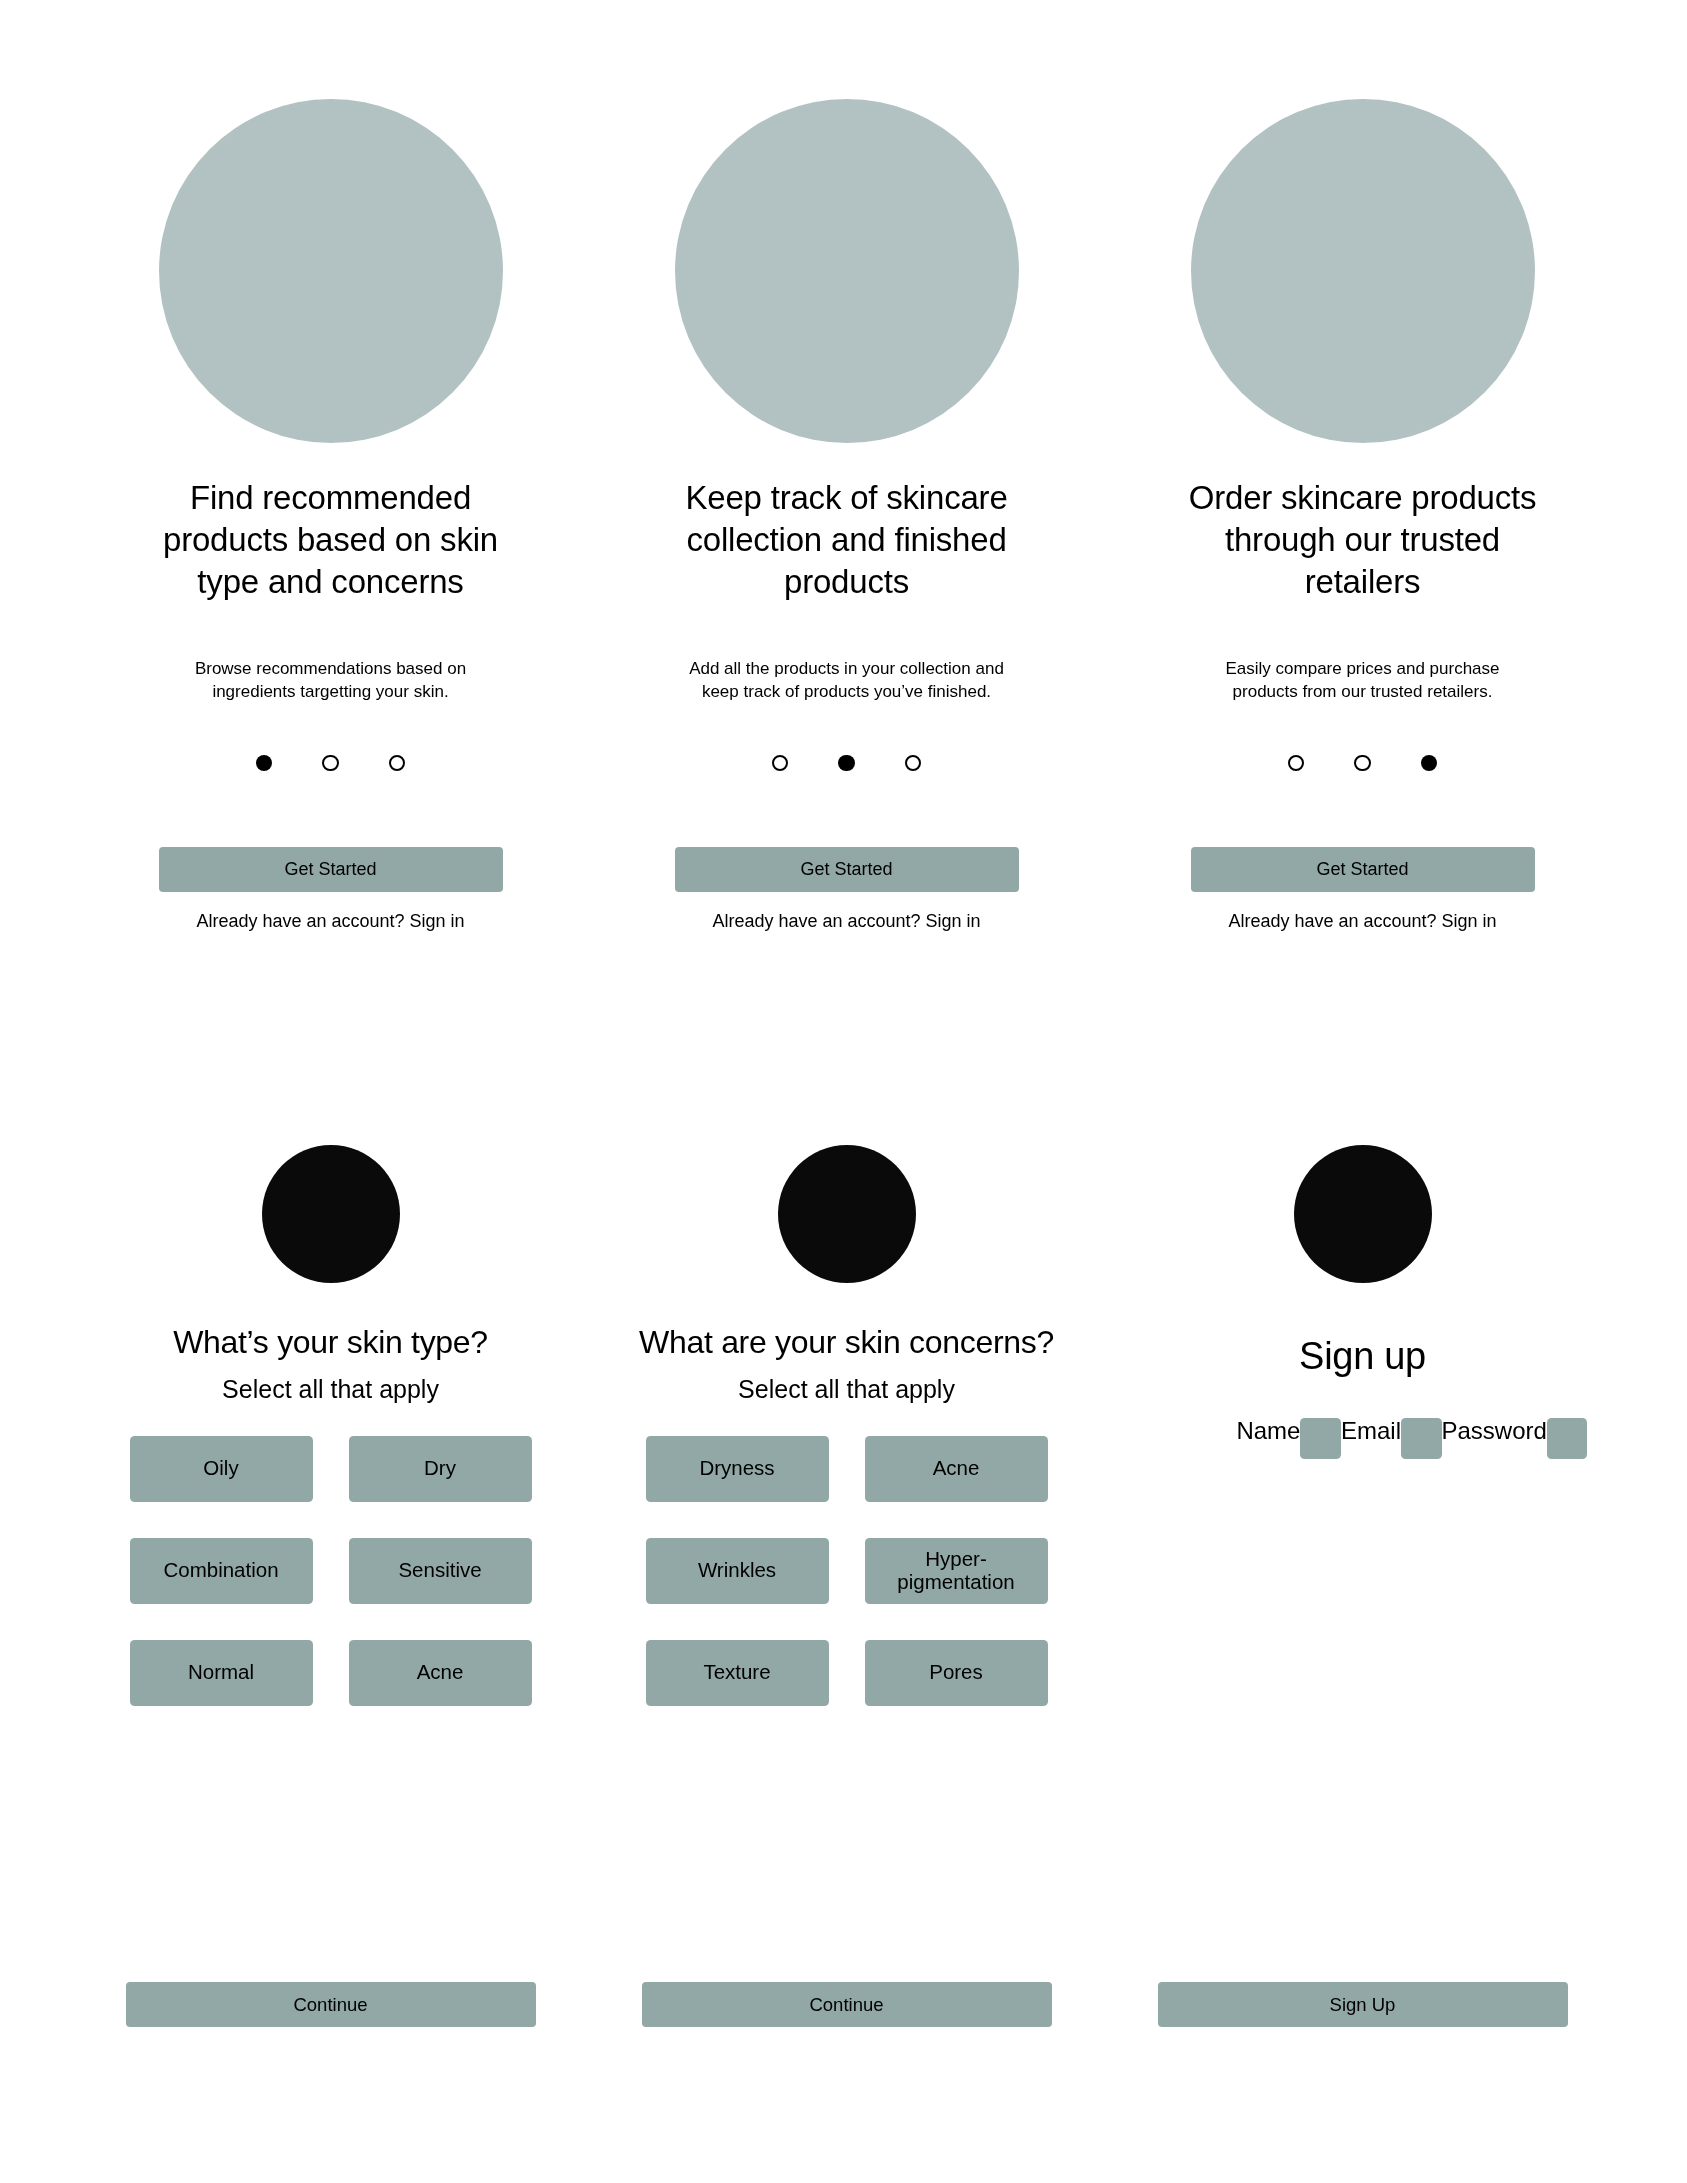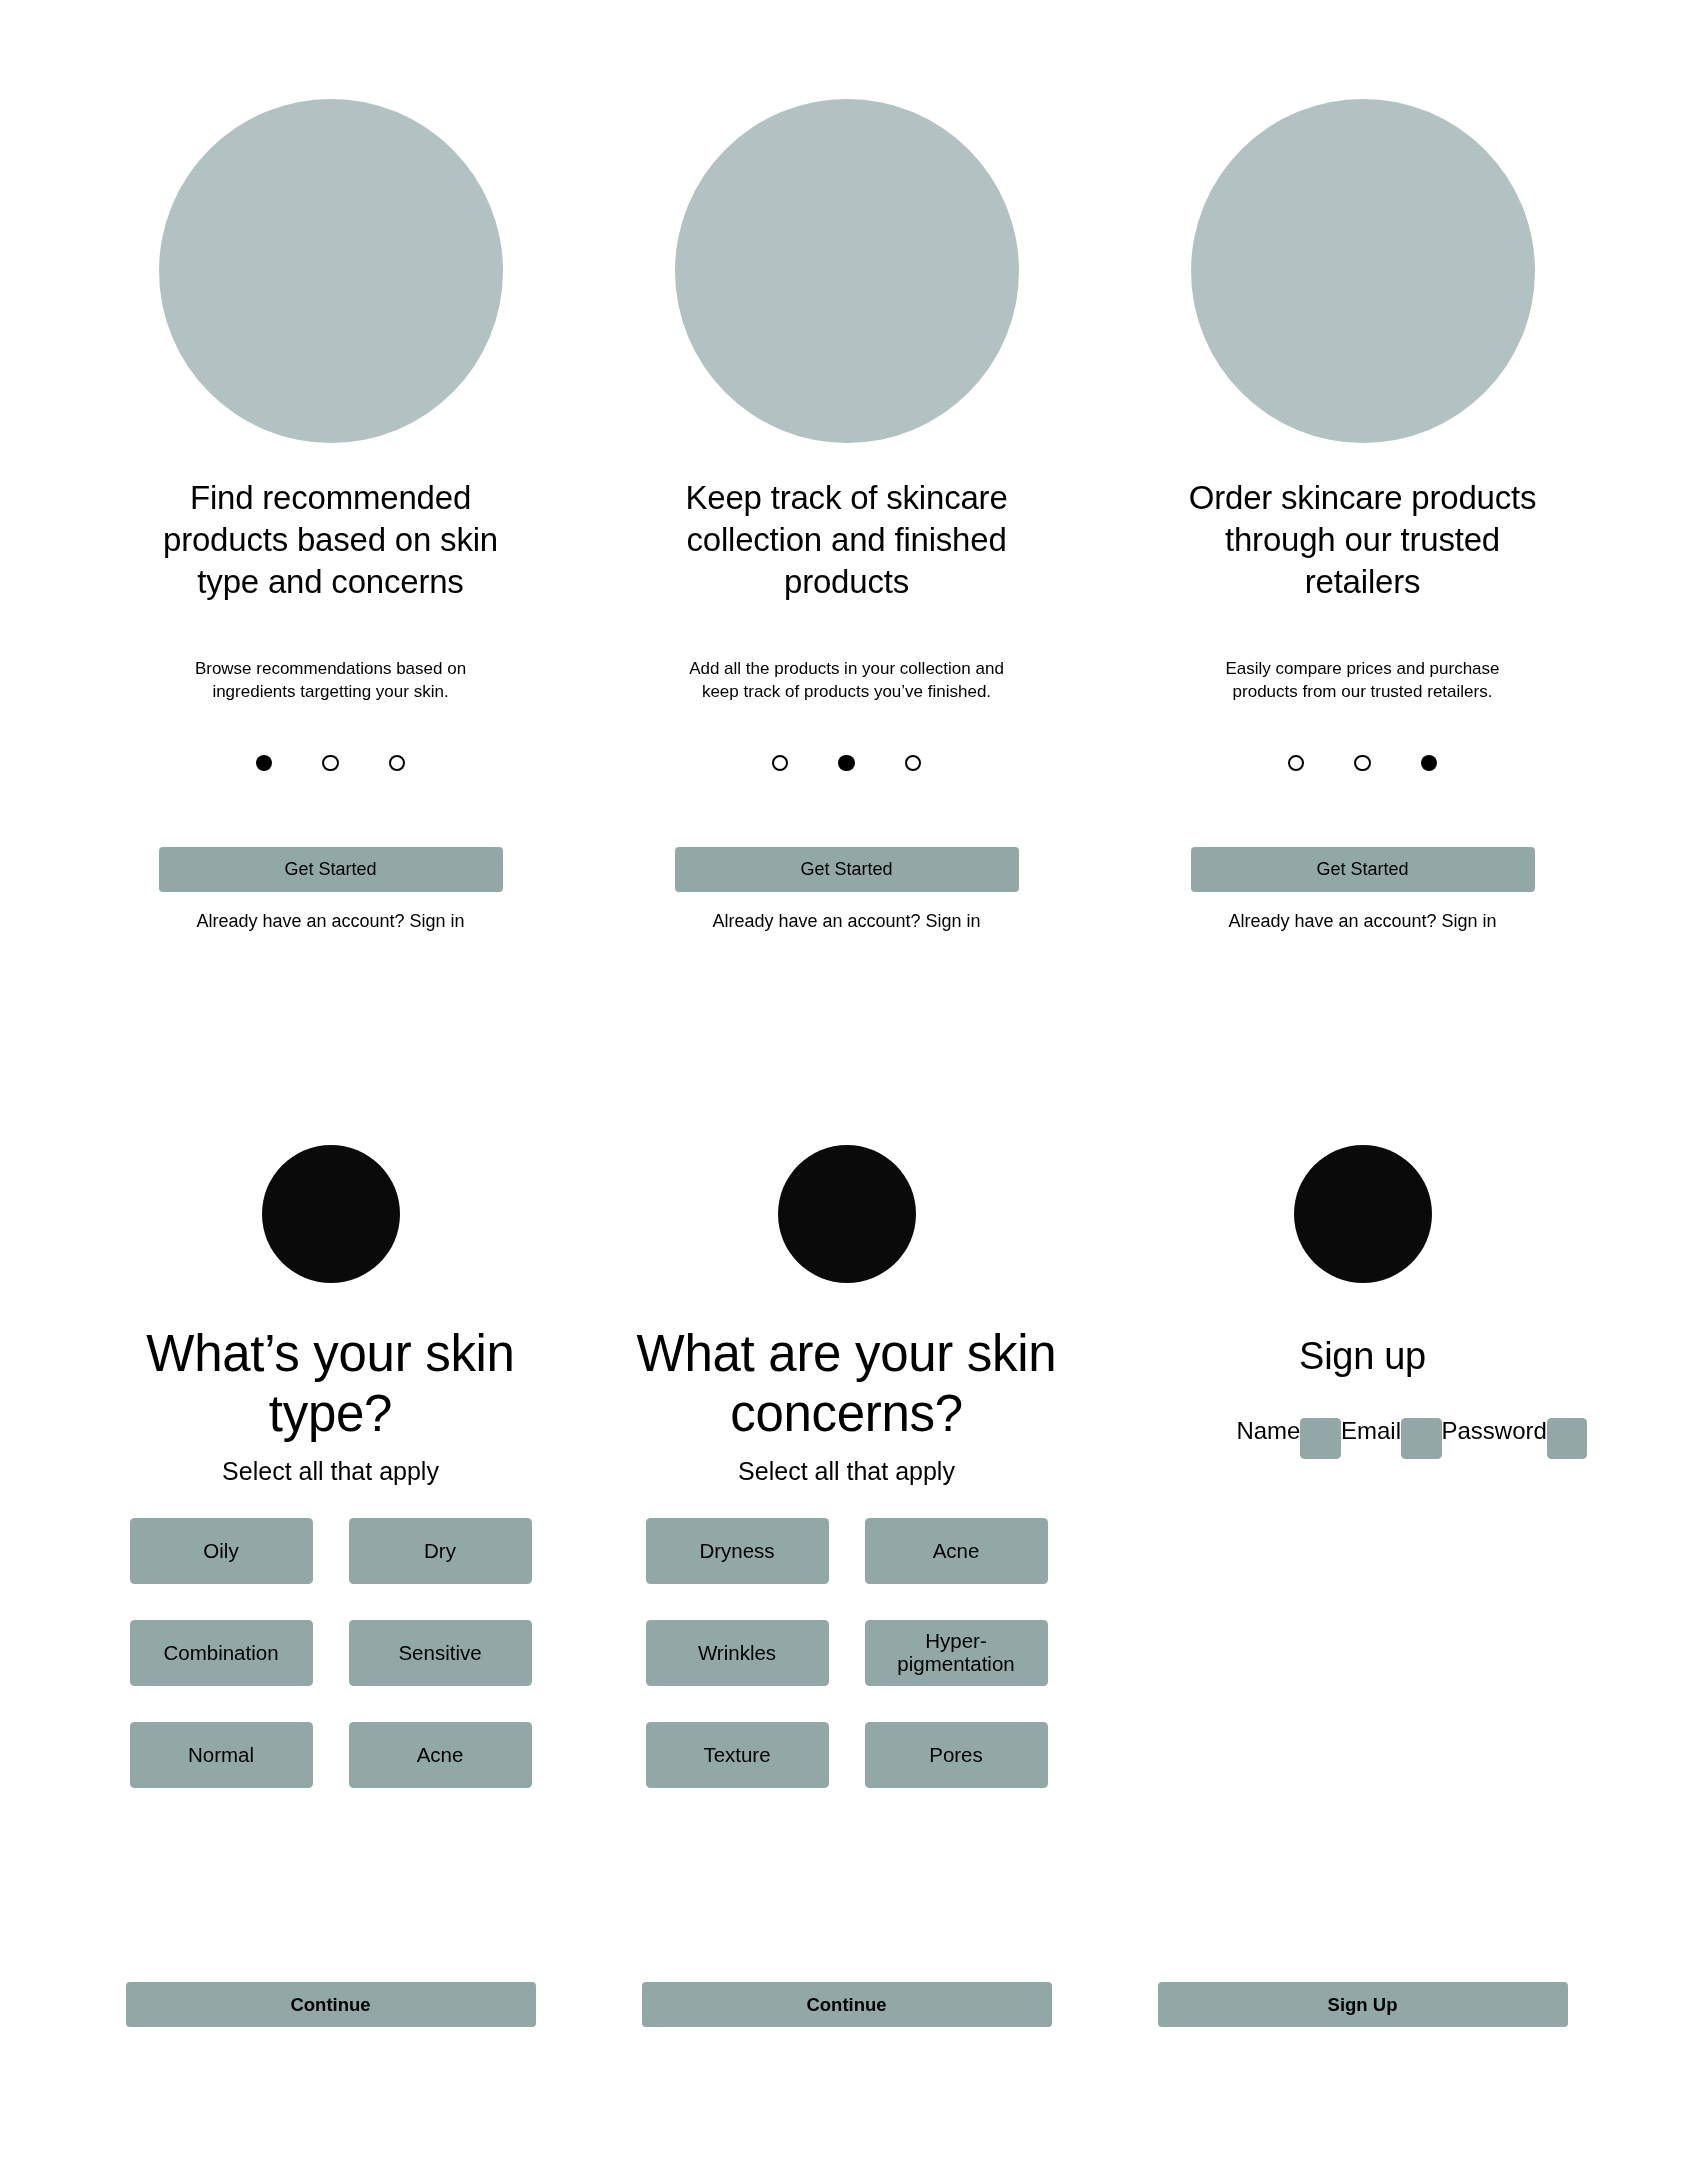--- a/index.html
+++ b/index.html
@@ -129,21 +129,21 @@
   .avatar-circle {
     width: 138px;
     height: 138px;
     border-radius: 50%;
     background: #0a0a0a;
     flex: none;
   }
 
   .q-title {
     margin-top: 41px;
-    font-size: 51px;
+    font-size: 32px;
     line-height: 1.18;
     font-weight: 400;
     text-align: center;
     letter-spacing: -0.3px;
     width: 423px;
   }
   .q-sub {
     margin-top: 12px;
     font-size: 25px;
     line-height: 1.2;
@@ -190,21 +190,20 @@
     border: none;
     border-radius: 4px;
     font-family: "Liberation Sans", sans-serif;
     font-size: 18.5px;
     color: #000000;
     display: flex;
     align-items: center;
     justify-content: center;
     cursor: pointer;
     padding: 0;
-    font-weight: bold;
   }
 
   
   .signup-form {
     margin-top: 40px;
     width: 351px;
     display: flex;
     flex-direction: row;
     align-self: flex-end;
     margin-right: 6.6px;

